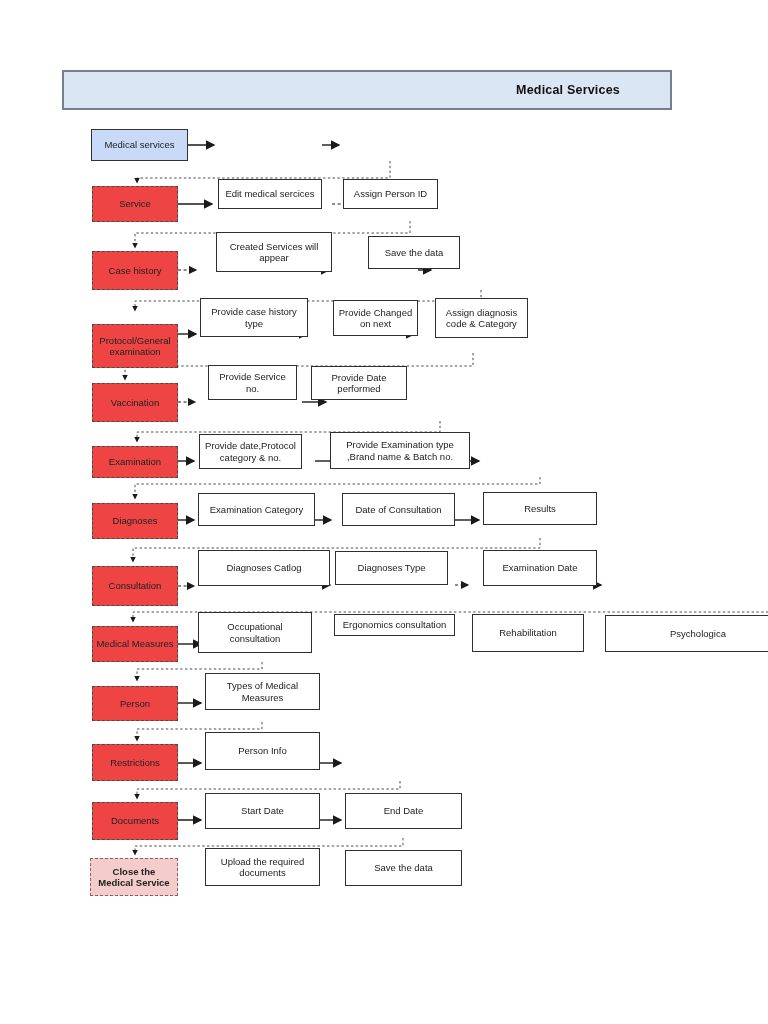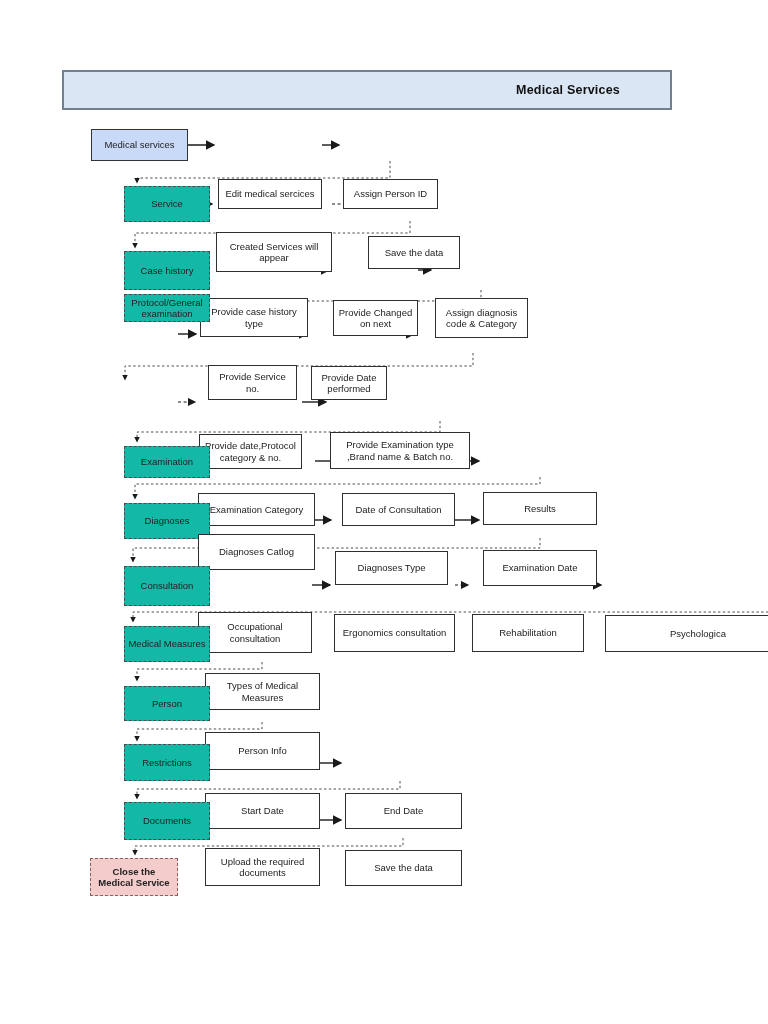--- a/index.html
+++ b/index.html
@@ -5,21 +5,21 @@
   html,body{margin:0;padding:0;background:#ffffff;}
   body{width:768px;height:1024px;overflow:hidden;position:relative;
        font-family:"Liberation Sans",sans-serif;}
   .canvas{position:absolute;left:0;top:0;width:768px;height:1024px;overflow:hidden;background:#fff;border-radius:19px;}
   .hdr{position:absolute;left:62px;top:70px;width:610px;height:40px;
        background:#dbe6f5;border:2px solid #72808f;box-sizing:border-box;}
   .hdr-title{position:absolute;right:50px;top:0;height:100%;display:flex;align-items:center;
        font-weight:bold;font-size:12.5px;color:#111;letter-spacing:.2px;}
   .node{position:absolute;box-sizing:border-box;display:flex;align-items:center;justify-content:center;
        text-align:center;font-size:9.5px;line-height:1.18;color:#222;padding:1px 3px;}
-  .stage{background:#14b8a6;border:1.4px dashed #4a4a4a;margin-left:32px;}
+  .stage{background:#ef4444;border:1.4px dashed #4a4a4a;}
   .start{background:#c9daf8;border:1.4px solid #333;}
   .step{background:#ffffff;border:1.4px solid #2f2f2f;margin-top:48px;}
   .end-node{background:#f4cccc;border:1.4px dashed #8a6060;font-weight:bold;}
   svg.conn{position:absolute;left:0;top:0;pointer-events:none;}
   .sol{stroke:#1a1a1a;stroke-width:1.4;fill:none;marker-end:url(#ah);}
   .dsh{stroke:#1a1a1a;stroke-width:1.2;fill:none;stroke-dasharray:3,2.6;marker-end:url(#ah);}
   .con{stroke:#4d4d4d;stroke-width:1;fill:none;stroke-dasharray:2.4,2.4;marker-end:url(#ahc);}
 </style>
 </head>
 <body>
@@ -93,40 +93,41 @@
 
   <div class="node stage" style="left:92px;top:186px;width:86px;height:36px">Service</div>
   <div class="node step" style="left:216px;top:184px;width:116px;height:40px">Created Services will appear</div>
   <div class="node step" style="left:368px;top:188px;width:92px;height:33px">Save the data</div>
 
   <div class="node stage" style="left:92px;top:251px;width:86px;height:39px">Case history</div>
   <div class="node step" style="left:200px;top:250px;width:108px;height:39px">Provide case history type</div>
   <div class="node step" style="left:333px;top:252px;width:85px;height:36px">Provide Changed on next</div>
   <div class="node step" style="left:435px;top:250px;width:93px;height:40px">Assign diagnosis code &amp; Category</div>
 
-  <div class="node stage" style="left:92px;top:294px;width:86px;height:28px">Protocol/General examination</div>
+  <div class="node stage" style="left:92px;top:324px;width:86px;height:44px">Protocol/General examination</div>
   <div class="node step" style="left:208px;top:317px;width:89px;height:35px">Provide Service no.</div>
-  <div class="node step" style="left:311px;top:318px;width:76px;height:34px">Provide Date performed</div>
+  <div class="node step" style="left:311px;top:318px;width:96px;height:34px">Provide Date performed</div>
 
+  <div class="node stage" style="left:92px;top:383px;width:86px;height:39px">Vaccination</div>
   <div class="node step" style="left:199px;top:386px;width:103px;height:35px">Provide date,Protocol category &amp; no.</div>
   <div class="node step" style="left:330px;top:384px;width:140px;height:37px">Provide Examination type ,Brand name &amp; Batch no.</div>
 
   <div class="node stage" style="left:92px;top:446px;width:86px;height:32px">Examination</div>
   <div class="node step" style="left:198px;top:445px;width:117px;height:33px">Examination Category</div>
   <div class="node step" style="left:342px;top:445px;width:113px;height:33px">Date of Consultation</div>
   <div class="node step" style="left:483px;top:444px;width:114px;height:33px">Results</div>
 
   <div class="node stage" style="left:92px;top:503px;width:86px;height:36px">Diagnoses</div>
-  <div class="node step" style="left:198px;top:486px;width:117px;height:36px">Diagnoses Catlog</div>
+  <div class="node step" style="left:198px;top:502px;width:132px;height:36px">Diagnoses Catlog</div>
   <div class="node step" style="left:483px;top:502px;width:114px;height:36px">Examination Date</div>
   <div class="node step" style="left:335px;top:503px;width:113px;height:34px">Diagnoses Type</div>
 
   <div class="node stage" style="left:92px;top:566px;width:86px;height:40px">Consultation</div>
   <div class="node step" style="left:198px;top:564px;width:114px;height:41px">Occupational consultation</div>
-  <div class="node step" style="left:334px;top:566px;width:121px;height:38px">Ergonomics consultation</div>
+  <div class="node step" style="left:334px;top:566px;width:121px;height:22px">Ergonomics consultation</div>
   <div class="node step" style="left:472px;top:566px;width:112px;height:38px">Rehabilitation</div>
   <div class="node step" style="left:605px;top:567px;width:186px;height:37px">Psychologica</div>
 
   <div class="node stage" style="left:92px;top:626px;width:86px;height:36px">Medical Measures</div>
   <div class="node step" style="left:205px;top:625px;width:115px;height:37px">Types of Medical Measures</div>
 
   <div class="node stage" style="left:92px;top:686px;width:86px;height:35px">Person</div>
   <div class="node step" style="left:205px;top:684px;width:115px;height:38px">Person Info</div>
 
   <div class="node stage" style="left:92px;top:744px;width:86px;height:37px">Restrictions</div>

